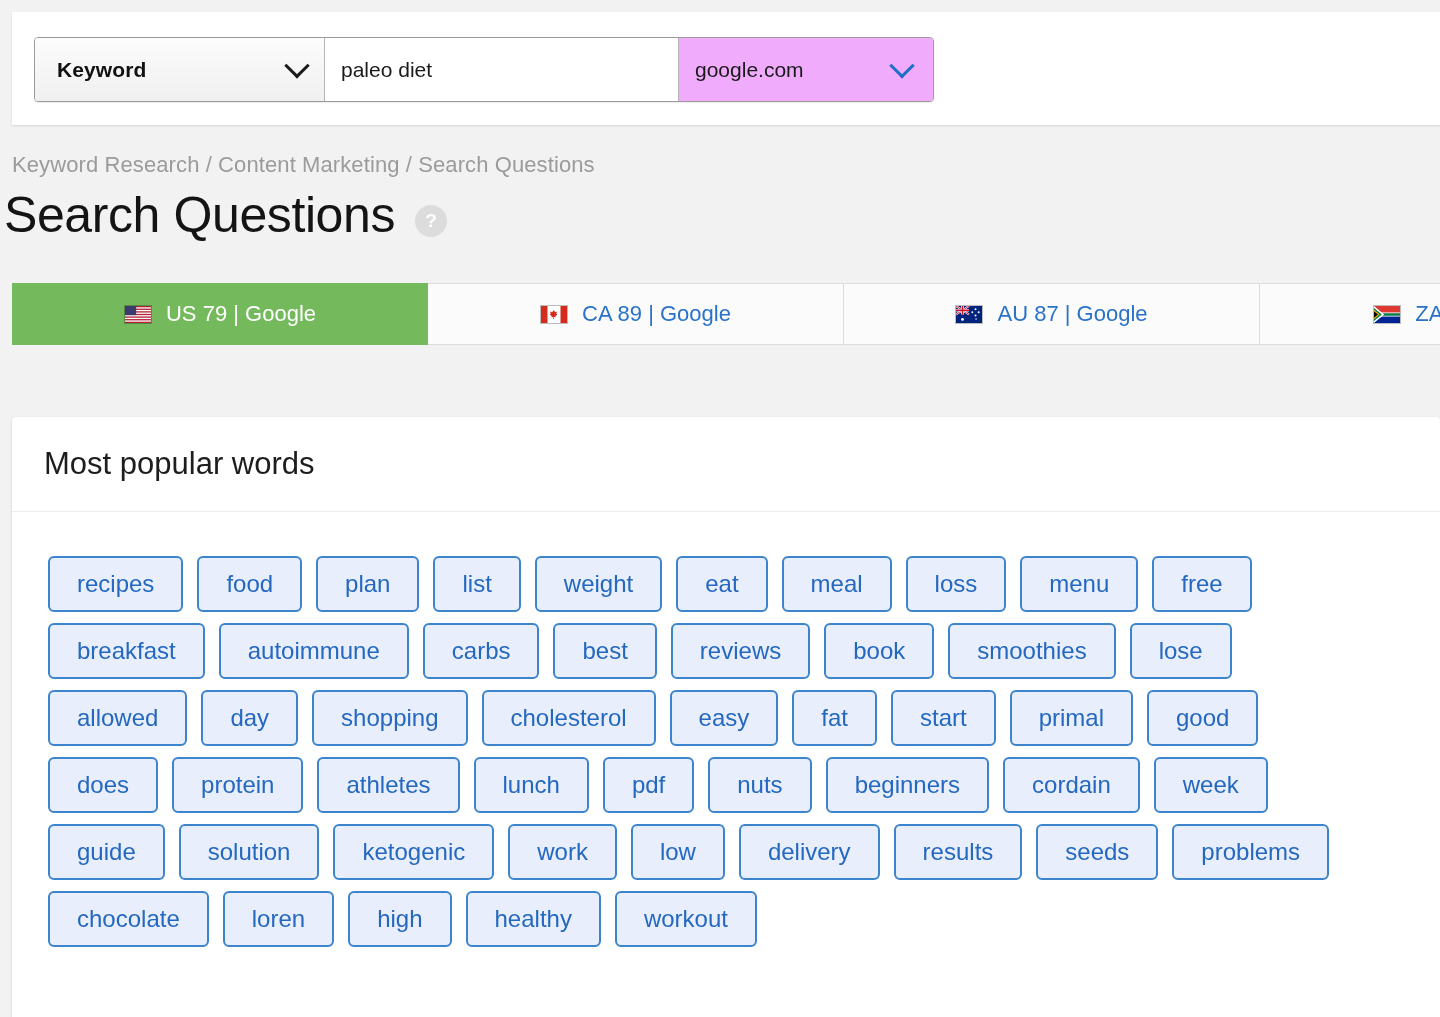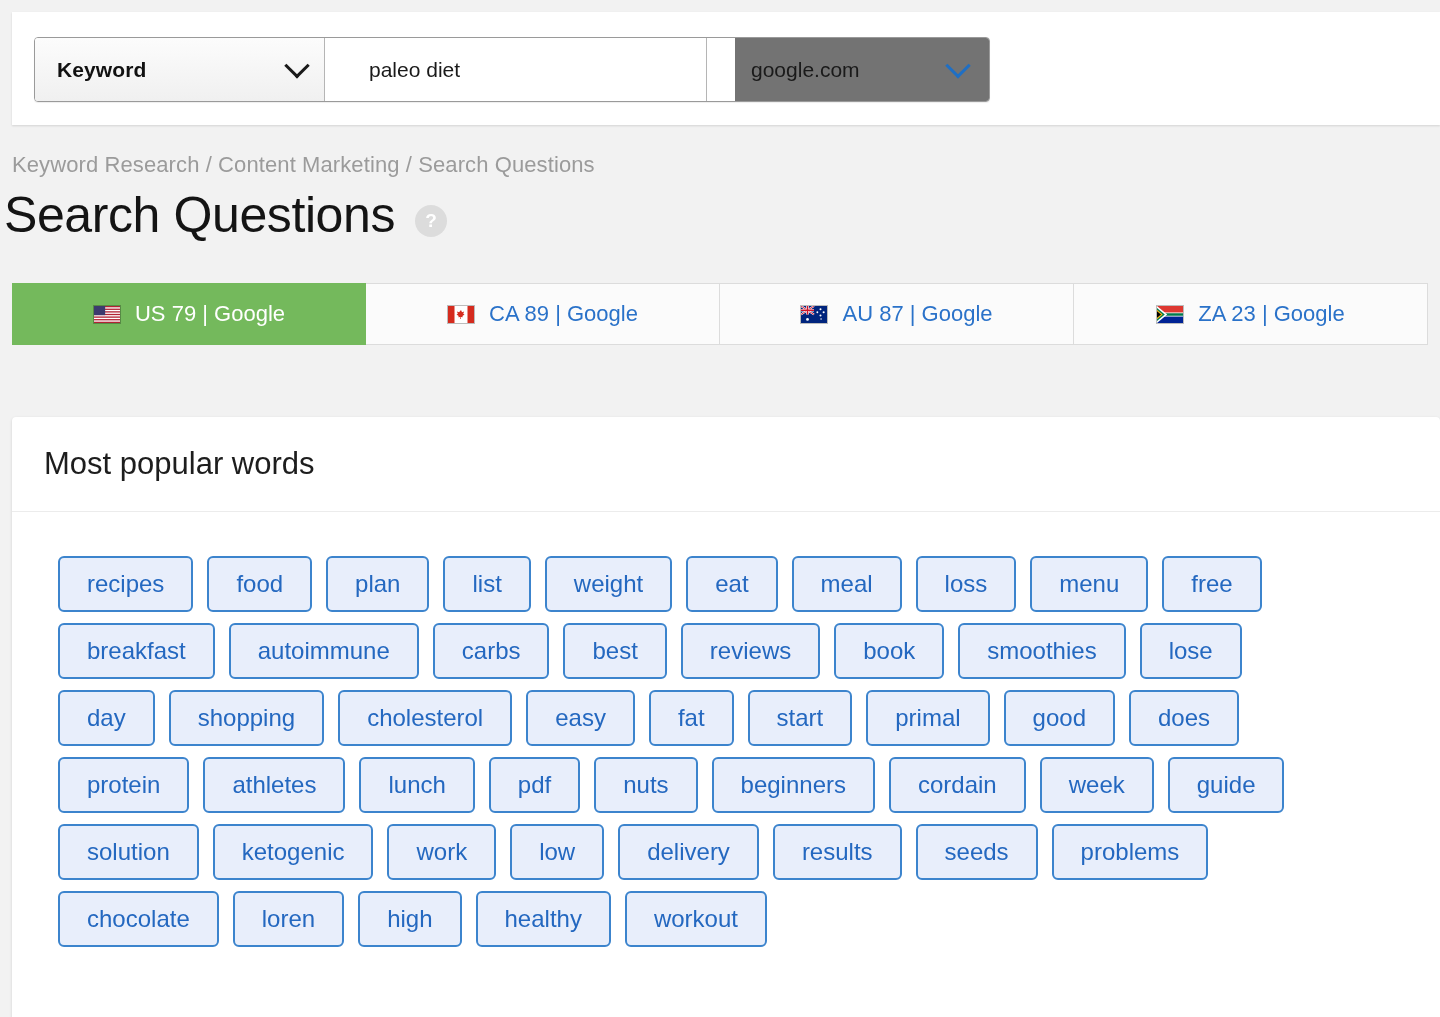--- a/index.html
+++ b/index.html
@@ -36,21 +36,20 @@
     left: 22px;
     top: 25px;
     display: flex;
     align-items: stretch;
     height: 65px;
     border: 1px solid #9a9a9a;
     border-radius: 4px;
     overflow: hidden;
     box-shadow: 0 1px 1px rgba(0,0,0,0.07);
     box-sizing: border-box;
-    gap: 28px;
   }
 
   .sel-keyword {
     width: 290px;
     display: flex;
     align-items: center;
     justify-content: space-between;
     padding: 0 18px 0 22px;
     background: linear-gradient(to bottom, #fcfcfc 0%, #f0f0f0 100%);
     border-right: 1px solid #b5b5b5;
@@ -90,21 +89,21 @@
     color: #1a1a1a;
     font-weight: 400;
   }
 
   .sel-engine {
     width: 254px;
     display: flex;
     align-items: center;
     justify-content: space-between;
     padding: 0 22px 0 16px;
-    background: #737373;
+    background: #f0abfc;
     box-sizing: border-box;
     cursor: pointer;
   }
   .sel-engine .lbl {
     font-size: 21px;
     color: #1a1a1a;
   }
 
   .search-btn {
     width: 238px;
@@ -166,21 +165,21 @@
     position: absolute;
     left: 12px;
     top: 283px;
     width: 1434px;
     height: 62px;
     display: flex;
     box-sizing: border-box;
   }
   .tab {
     flex: 0 0 auto;
-    width: 354px;
+    width: 416px;
     display: flex;
     align-items: center;
     justify-content: center;
     gap: 14px;
     background: #fbfbfb;
     border: 1px solid #dcdcdc;
     border-left: none;
     box-sizing: border-box;
     font-size: 22px;
     color: #2a72c9;
@@ -223,21 +222,21 @@
     border-bottom: 1px solid #ececec;
     box-sizing: border-box;
   }
   .card-header-title {
     font-size: 31px;
     color: #1d1d1d;
     font-weight: 400;
   }
 
   .chips-wrap {
-    padding: 44px 0 0 46px;
+    padding: 44px 0 0 36px;
     display: flex;
     flex-wrap: wrap;
     align-content: flex-start;
     gap: 11px 14px;
     width: 1340px;
     box-sizing: border-box;
   }
   .chip {
     height: 56px;
     display: inline-flex;
@@ -382,20 +381,21 @@
         <div class="chip">menu</div>
         <div class="chip">free</div>
         <div class="chip">breakfast</div>
         <div class="chip">autoimmune</div>
         <div class="chip">carbs</div>
         <div class="chip">best</div>
         <div class="chip">reviews</div>
         <div class="chip">book</div>
         <div class="chip">smoothies</div>
         <div class="chip">lose</div>
+        <div class="chip">allowed</div>
         <div class="chip">day</div>
         <div class="chip">shopping</div>
         <div class="chip">cholesterol</div>
         <div class="chip">easy</div>
         <div class="chip">fat</div>
         <div class="chip">start</div>
         <div class="chip">primal</div>
         <div class="chip">good</div>
         <div class="chip">does</div>
         <div class="chip">protein</div>

